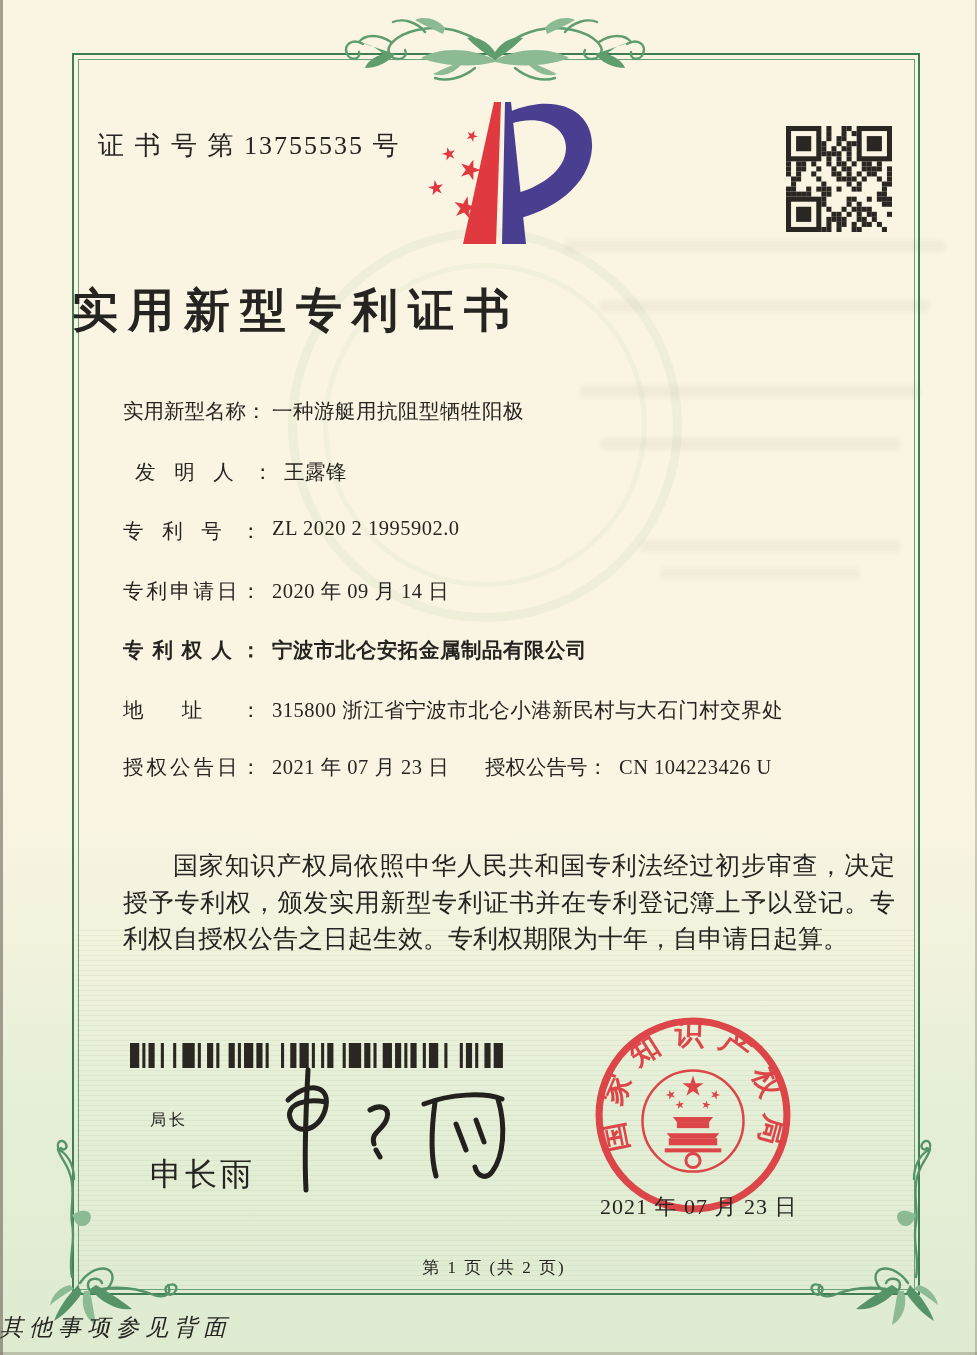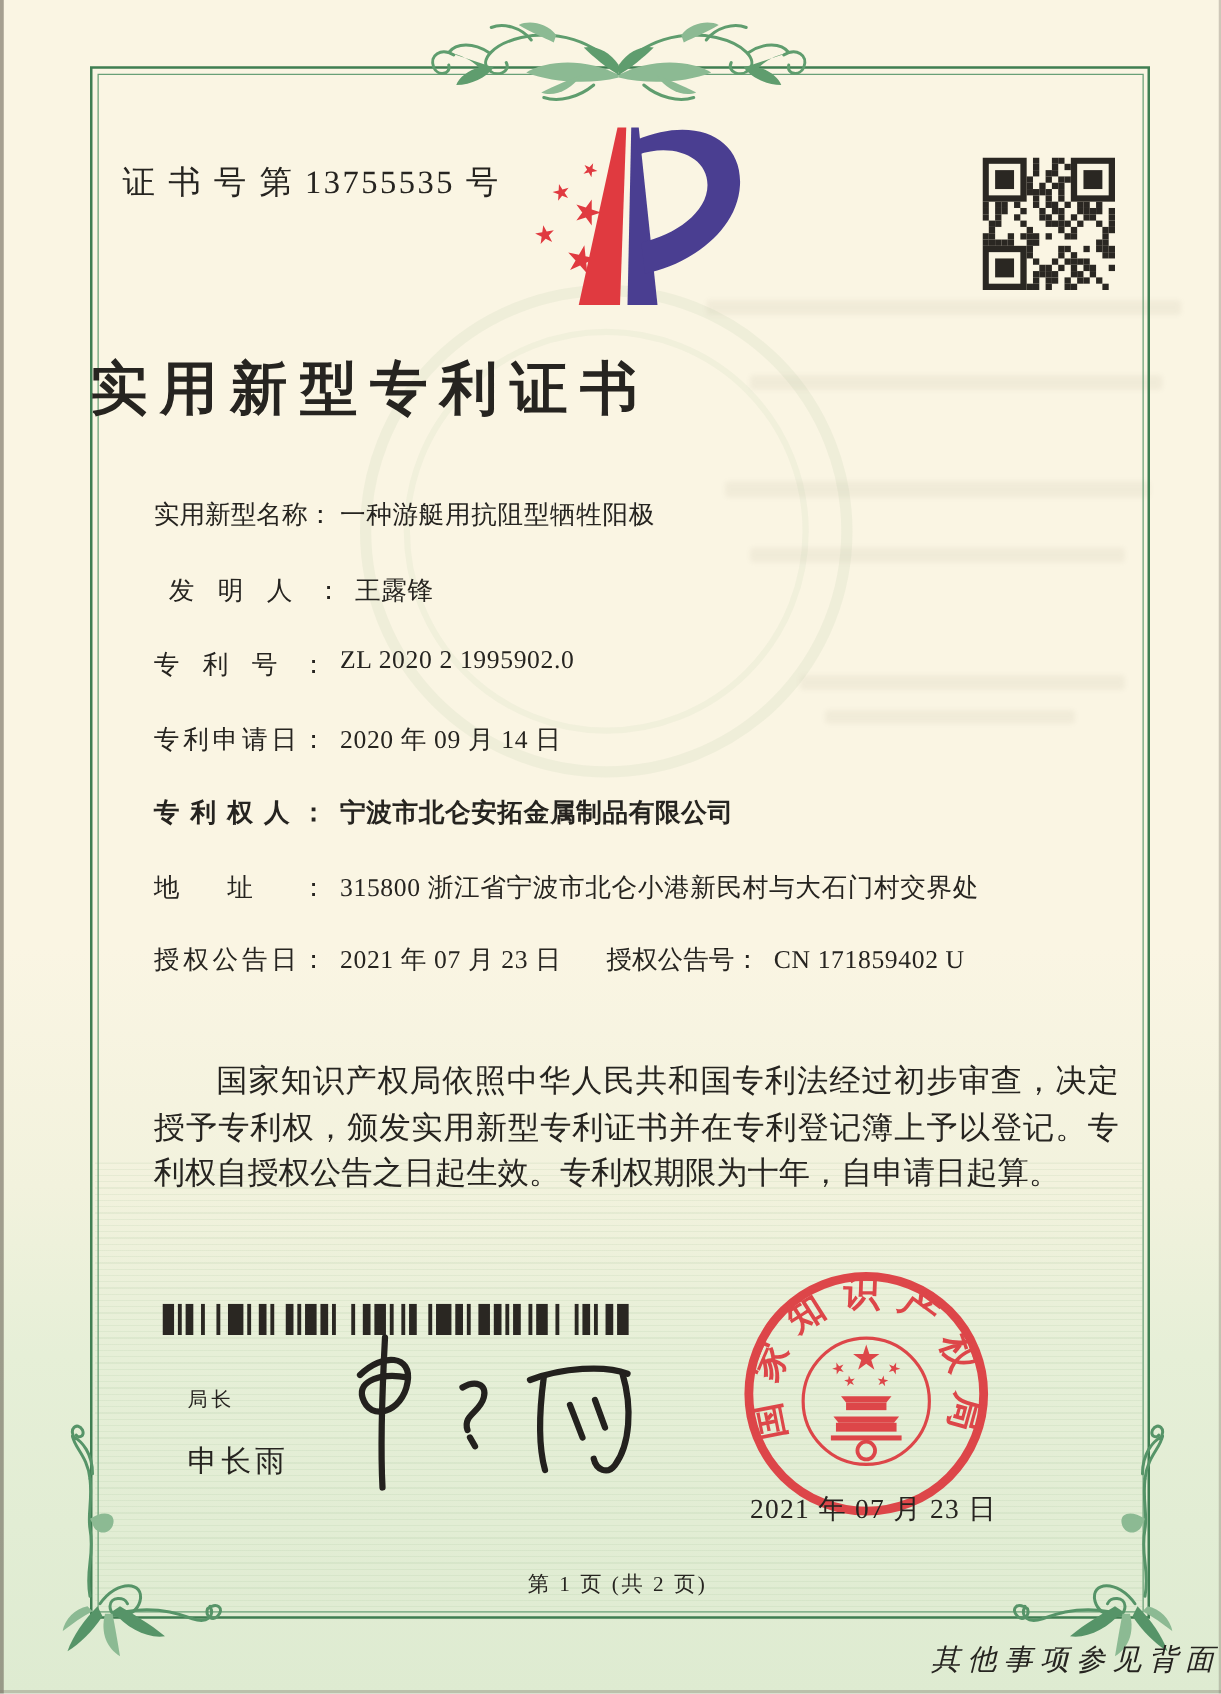--- a/index.html
+++ b/index.html
@@ -37,28 +37,28 @@
           vertical-align:top;}
   .fvalue{display:inline-block;margin-left:11px;letter-spacing:.5px;}
   .grant2{position:absolute;left:362px;top:0;white-space:nowrap;}
   .glabel{display:inline-block;}
   .paras{position:absolute;left:123px;top:848px;width:772px;font-size:25px;
          line-height:36.5px;text-align:justify;}
   .paras p{margin:0;text-indent:2em;}
   .barcode{position:absolute;left:130px;top:1043px;}
   .sig-title{position:absolute;left:150px;top:1110px;font-size:16px;letter-spacing:3px;
          font-family:"Liberation Sans","DejaVu Sans",sans-serif;}
-  .sig-name{position:absolute;left:150px;top:1153px;font-size:24px;letter-spacing:3px;
+  .sig-name{position:absolute;left:150px;top:1153px;font-size:32px;letter-spacing:3px;
          font-family:Liberation Sans, sans-serif;}
   .signature{position:absolute;left:272px;top:1058px;}
   .seal{position:absolute;left:592px;top:1014px;opacity:.93;}
   .seal-date{position:absolute;left:600px;top:1192px;font-size:22px;letter-spacing:1px;white-space:nowrap;}
   .footer-page{position:absolute;left:72px;top:1256px;width:844px;text-align:center;
          font-size:17px;letter-spacing:2px;}
-  .back-note{position:absolute;left:0;top:1312px;width:977px;text-align:right;
+  .back-note{position:absolute;left:0;top:1312px;width:977px;text-align:left;
          font-size:23px;letter-spacing:6px;font-style:italic;}
   .orn{position:absolute;pointer-events:none;}
 </style>
 </head>
 <body>
 
 <div class="page">
 
   <div class="texture"></div>
 
@@ -314,21 +314,21 @@
     </div>
     <div class="frow" style="top:636px;font-weight:bold;">
       <span class="flabel">专利权人：</span><span class="fvalue">宁波市北仑安拓金属制品有限公司</span>
     </div>
     <div class="frow" style="top:696px;">
       <span class="flabel">地址：</span><span class="fvalue">315800 浙江省宁波市北仑小港新民村与大石门村交界处</span>
     </div>
     <div class="frow" style="top:753px;width:790px;">
       <span class="flabel">授权公告日：</span><span class="fvalue">2021 年 07 月 23 日</span>
       <span class="grant2">
-        <span class="glabel">授权公告号：</span><span class="fvalue">CN 171859402 U</span>
+        <span class="glabel">授权公告号：</span><span class="fvalue">CN 104223426 U</span>
       </span>
     </div>
   </div>
 
   <div class="paras">
     <p>国家知识产权局依照中华人民共和国专利法经过初步审查，决定授予专利权，颁发实用新型专利证书并在专利登记簿上予以登记。专利权自授权公告之日起生效。专利权期限为十年，自申请日起算。</p>
   </div>
 
   <svg class="barcode" id="barcode" width="376" height="25" viewBox="0 0 376 25">
       <rect x="0.00" y="0" width="9.25" height="25" fill="#2a2722"></rect>

